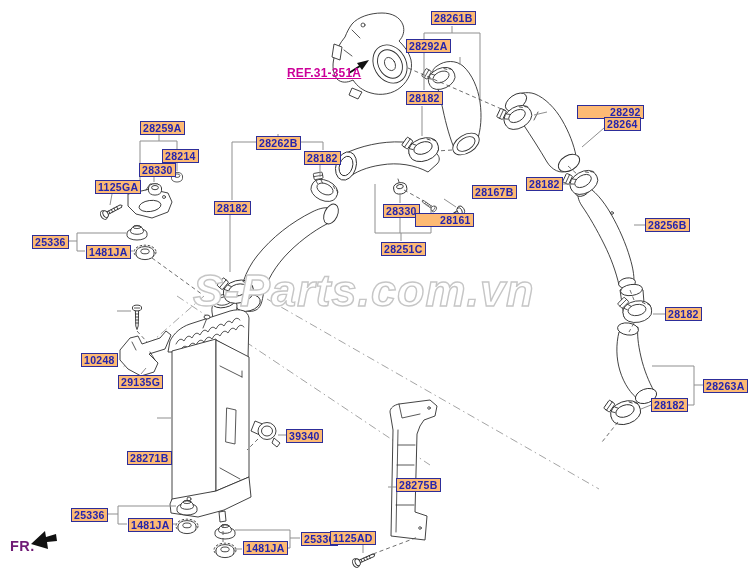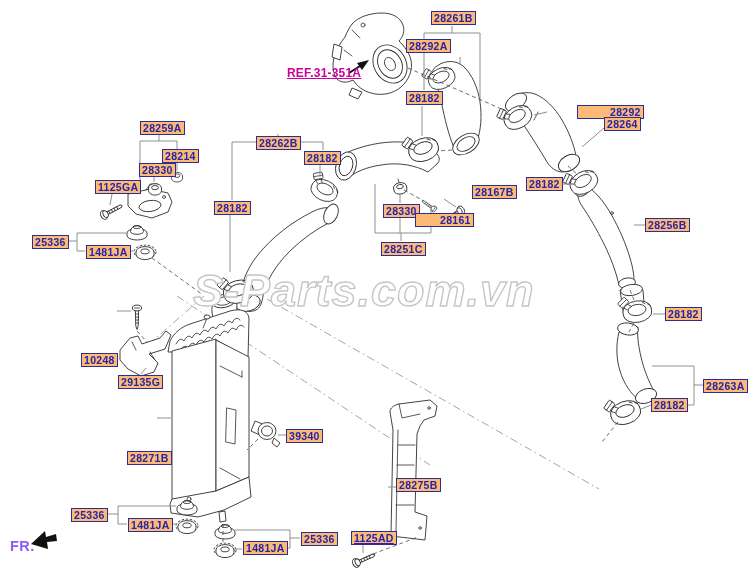--- a/index.html
+++ b/index.html
@@ -15,21 +15,21 @@
   .ld{fill:none;stroke:var(--leader);stroke-width:1;}
   .dsh{fill:none;stroke:#4a4a4a;stroke-width:.8;stroke-dasharray:4,3;}
   .ddt{fill:none;stroke:#9a9a9a;stroke-width:.9;stroke-dasharray:8,3.5,1.5,3.5;}
   .blk{fill:#111;stroke:none;}
   #labels{position:absolute;left:0;top:0;width:100%;height:100%;}
   .plabel{position:absolute;border:1px solid var(--lblb);background:#fdba74;
     color:var(--lblt);font-size:10.5px;font-weight:bold;line-height:12px;
     padding:0 2px;letter-spacing:.3px;white-space:nowrap;cursor:pointer;}
   .ref{position:absolute;left:287px;top:66px;color:var(--ref);font-size:12px;
     font-weight:bold;text-decoration:underline;letter-spacing:.2px;cursor:pointer;}
-  .fr{position:absolute;left:10px;top:538px;color:#8b5cf6;font-size:14.5px;
+  .fr{position:absolute;left:10px;top:538px;color:#701a75;font-size:14.5px;
     font-weight:bold;letter-spacing:.5px;}
   #wm{font-size:45px;font-weight:bold;font-style:italic;letter-spacing:1px;
     fill:#fff;stroke:var(--wm);stroke-width:1.4;}
 </style>
 </head>
 <body>
 
 <div id="stage">
 <svg id="art" width="753" height="573" viewBox="0 0 753 573">
   <defs>
@@ -270,20 +270,20 @@
       <div class="plabel" style="left: 383px; top: 204px;">28330</div>
       <div class="plabel" style="left: 415px; top: 213px; padding-left: 24px;">28161</div>
       <div class="plabel" style="left: 434px; top: 185px; margin-left: 38px;">28167B</div>
       <div class="plabel" style="left: 381px; top: 242px;">28251C</div>
       <div class="plabel" style="left: 286px; top: 429px;">39340</div>
       <div class="plabel" style="left: 348px; top: 478px; margin-left: 48px;">28275B</div>
       <div class="plabel" style="left: 71px; top: 508px;">25336</div>
       <div class="plabel" style="left: 128px; top: 518px;">1481JA</div>
       <div class="plabel" style="left: 243px; top: 541px;">1481JA</div>
       <div class="plabel" style="left: 301px; top: 532px;">25336</div>
-      <div class="plabel" style="left: 351px; top: 531px; text-decoration: underline;">1125AD</div>
+      <div class="plabel" style="left: 330px; top: 531px;">1125AD</div>
       <div class="plabel" style="left: 665px; top: 307px;">28182</div>
       <div class="plabel" style="left: 703px; top: 379px;">28263A</div>
       <div class="plabel" style="left: 651px; top: 398px;">28182</div>
     </div>
 <div id="ref" class="ref">REF.31-351A</div>
 <div id="fr" class="fr">FR.</div>
 </div>
 
 </body></html>

